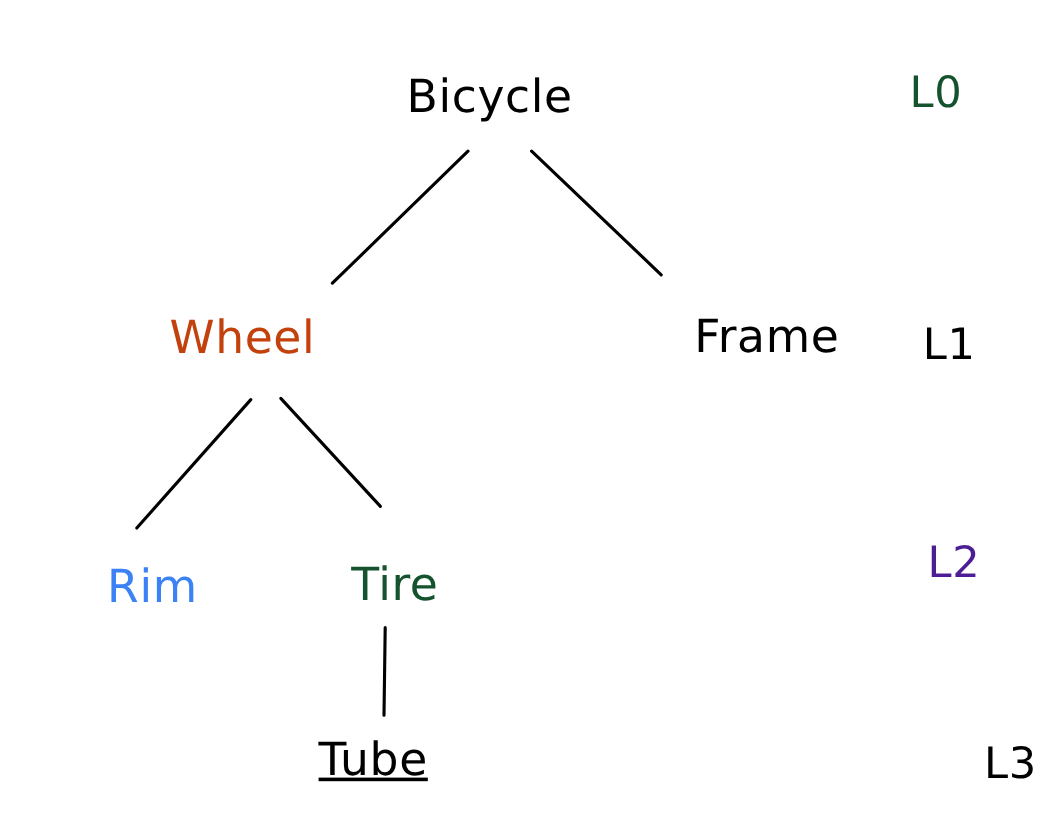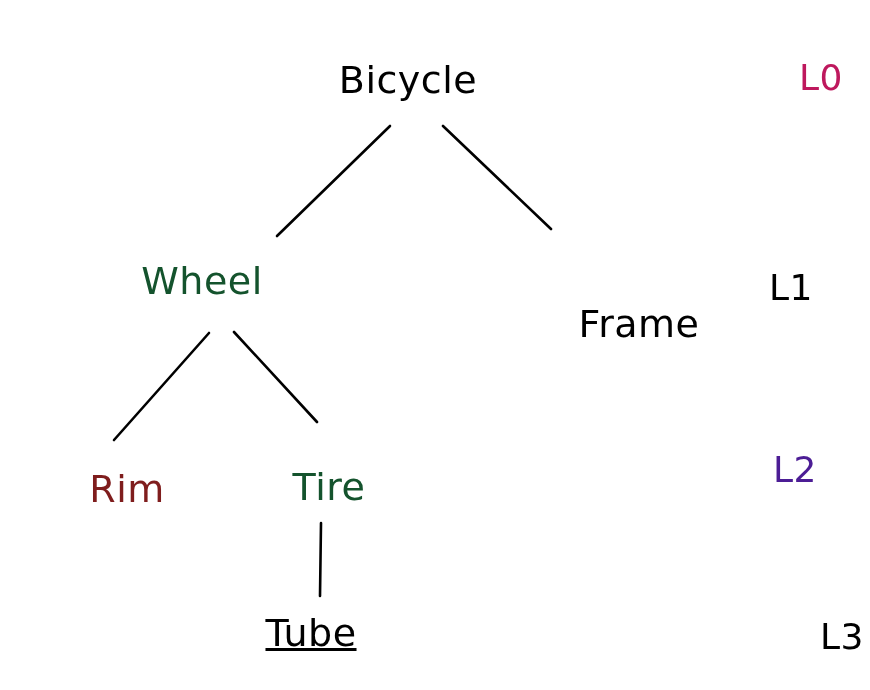--- a/index.html
+++ b/index.html
@@ -51,26 +51,26 @@
         <line x1="390" y1="126" x2="277" y2="236"></line>
         <line x1="443" y1="126" x2="551" y2="229"></line>
         <line x1="209" y1="333" x2="114" y2="440"></line>
         <line x1="234" y1="332" x2="317" y2="422"></line>
         <line x1="321" y1="523" x2="320" y2="596"></line>
       </g>
   </svg>
 
   <div id="node-layer">
       <div class="node-label" style="left: 408px; top: 80px; color: rgb(0, 0, 0);">Bicycle</div>
-      <div class="node-label" style="left: 202px; top: 281px; color: #14532d;">Wheel</div>
-      <div class="node-label" style="left: 639px; top: 280px; color: rgb(0, 0, 0); margin-top: 44px;">Frame</div>
-      <div class="node-label" style="left: 127px; top: 489px; color: #7f1d1d;">Rim</div>
+      <div class="node-label" style="left: 202px; top: 281px; color: #c2410c;">Wheel</div>
+      <div class="node-label" style="left: 639px; top: 280px; color: rgb(0, 0, 0);">Frame</div>
+      <div class="node-label" style="left: 127px; top: 489px; color: #3b82f6;">Rim</div>
       <div class="node-label" style="left: 329px; top: 487px; color: #14532d;">Tire</div>
       <div class="node-label" style="left: 311px; top: 633px; color: rgb(0, 0, 0); text-decoration: underline;">Tube</div>
     </div>
   <div id="level-layer">
-      <div class="level-label" style="left: 821px; top: 78px; color: #be185d;">L0</div>
+      <div class="level-label" style="left: 780px; top: 78px; color: #14532d;">L0</div>
       <div class="level-label" style="left: 791px; top: 288px; color: rgb(0, 0, 0);">L1</div>
       <div class="level-label" style="left: 795px; top: 470px; color: #4c1d95;">L2</div>
       <div class="level-label" style="left: 842px; top: 637px; color: rgb(0, 0, 0);">L3</div>
     </div>
 
 </div>
 
 </body></html>

